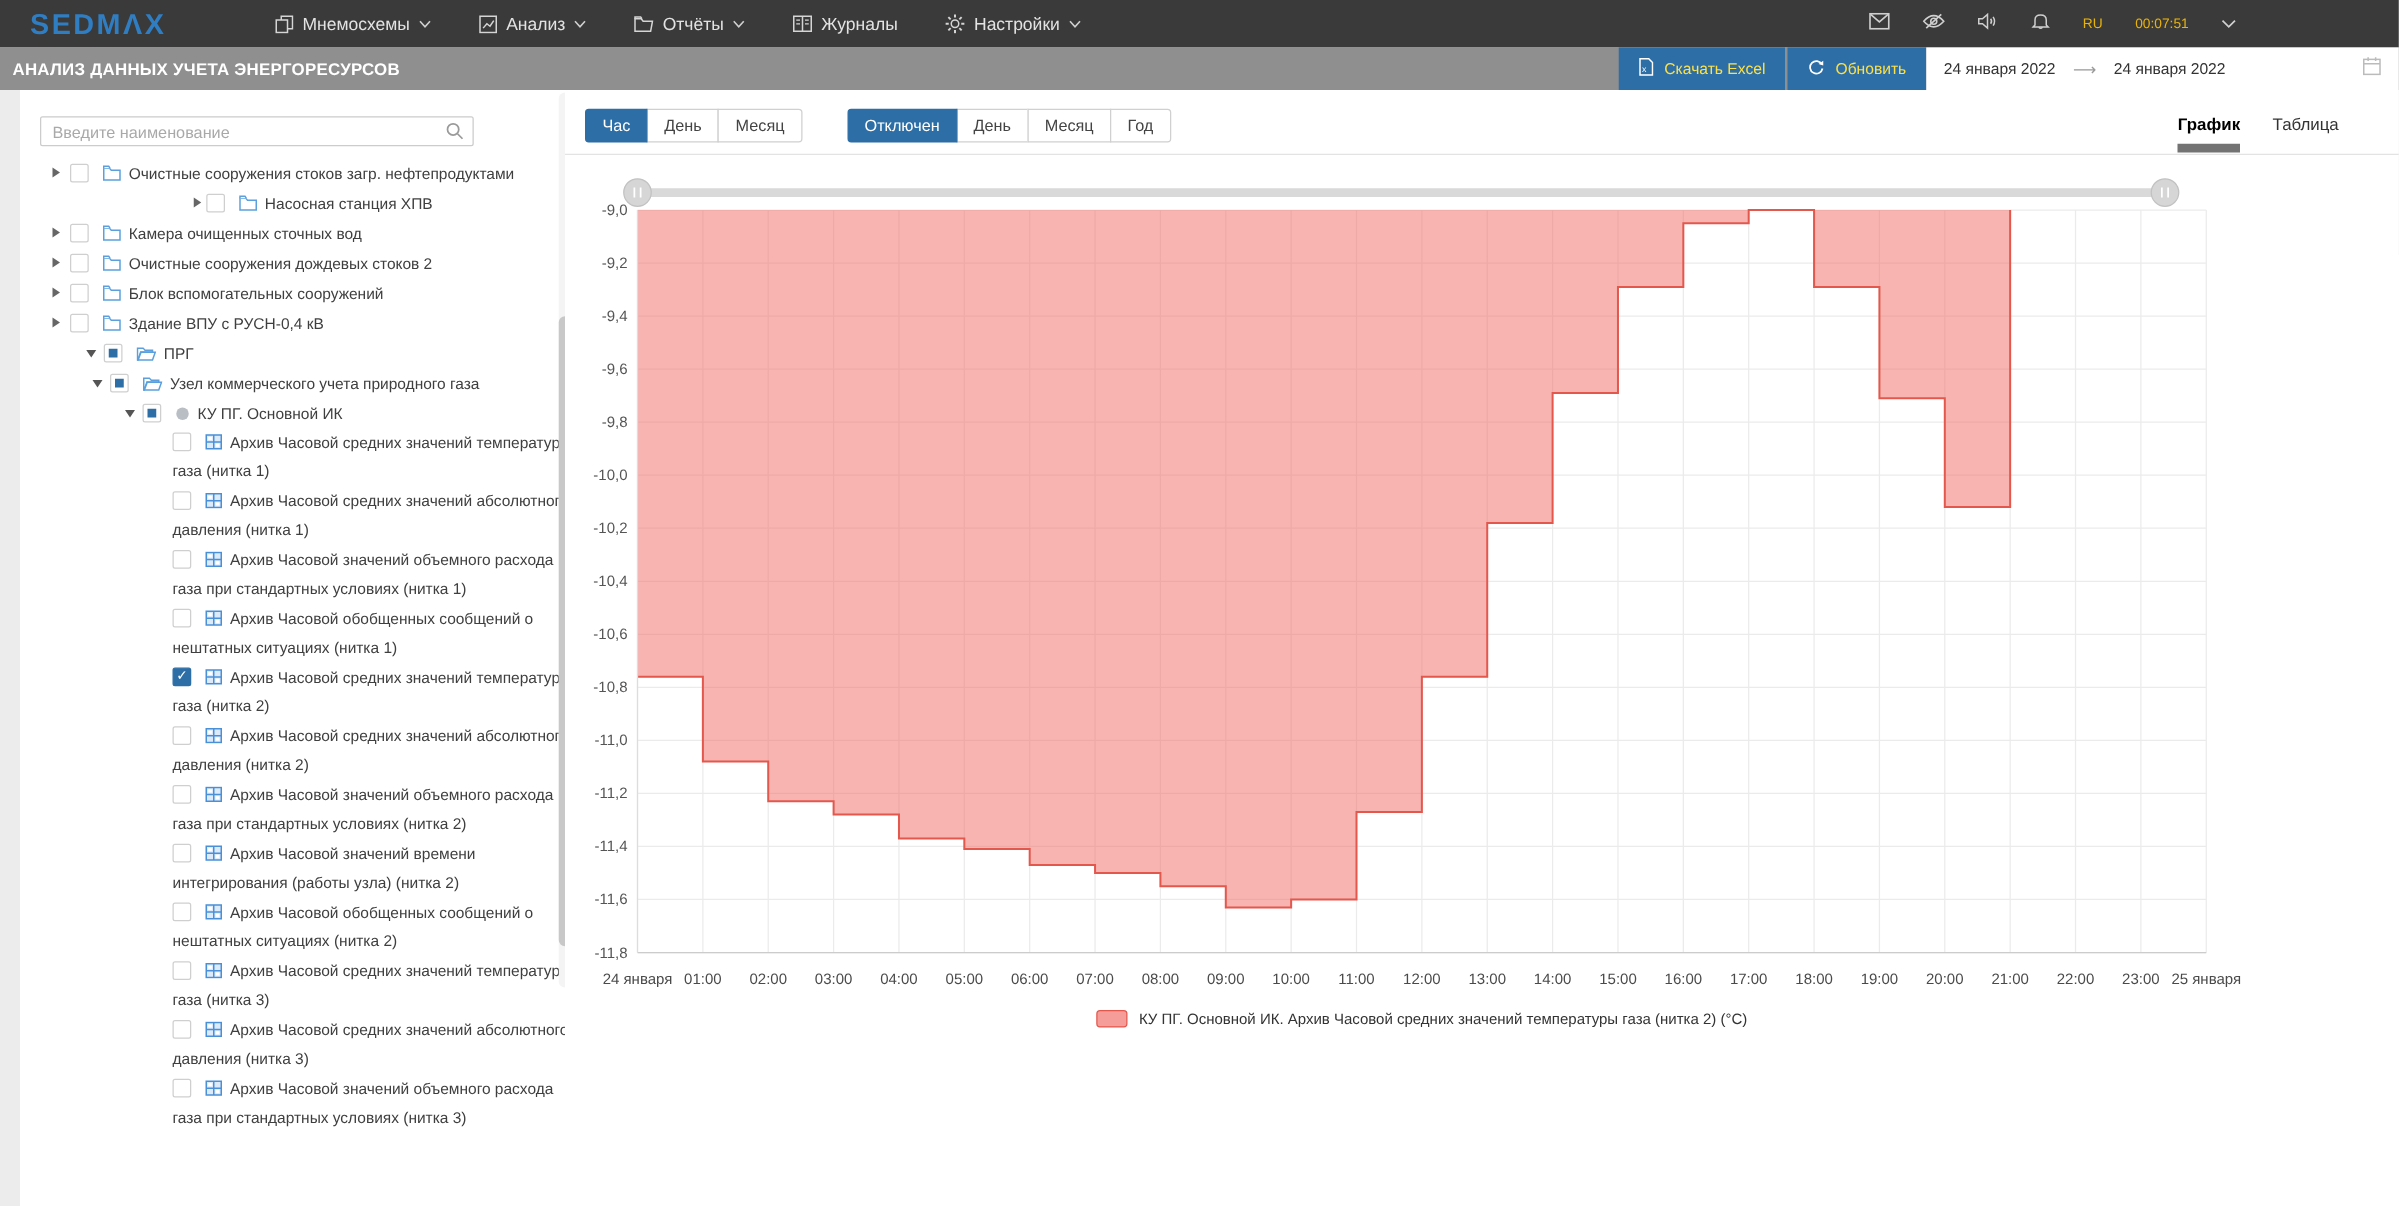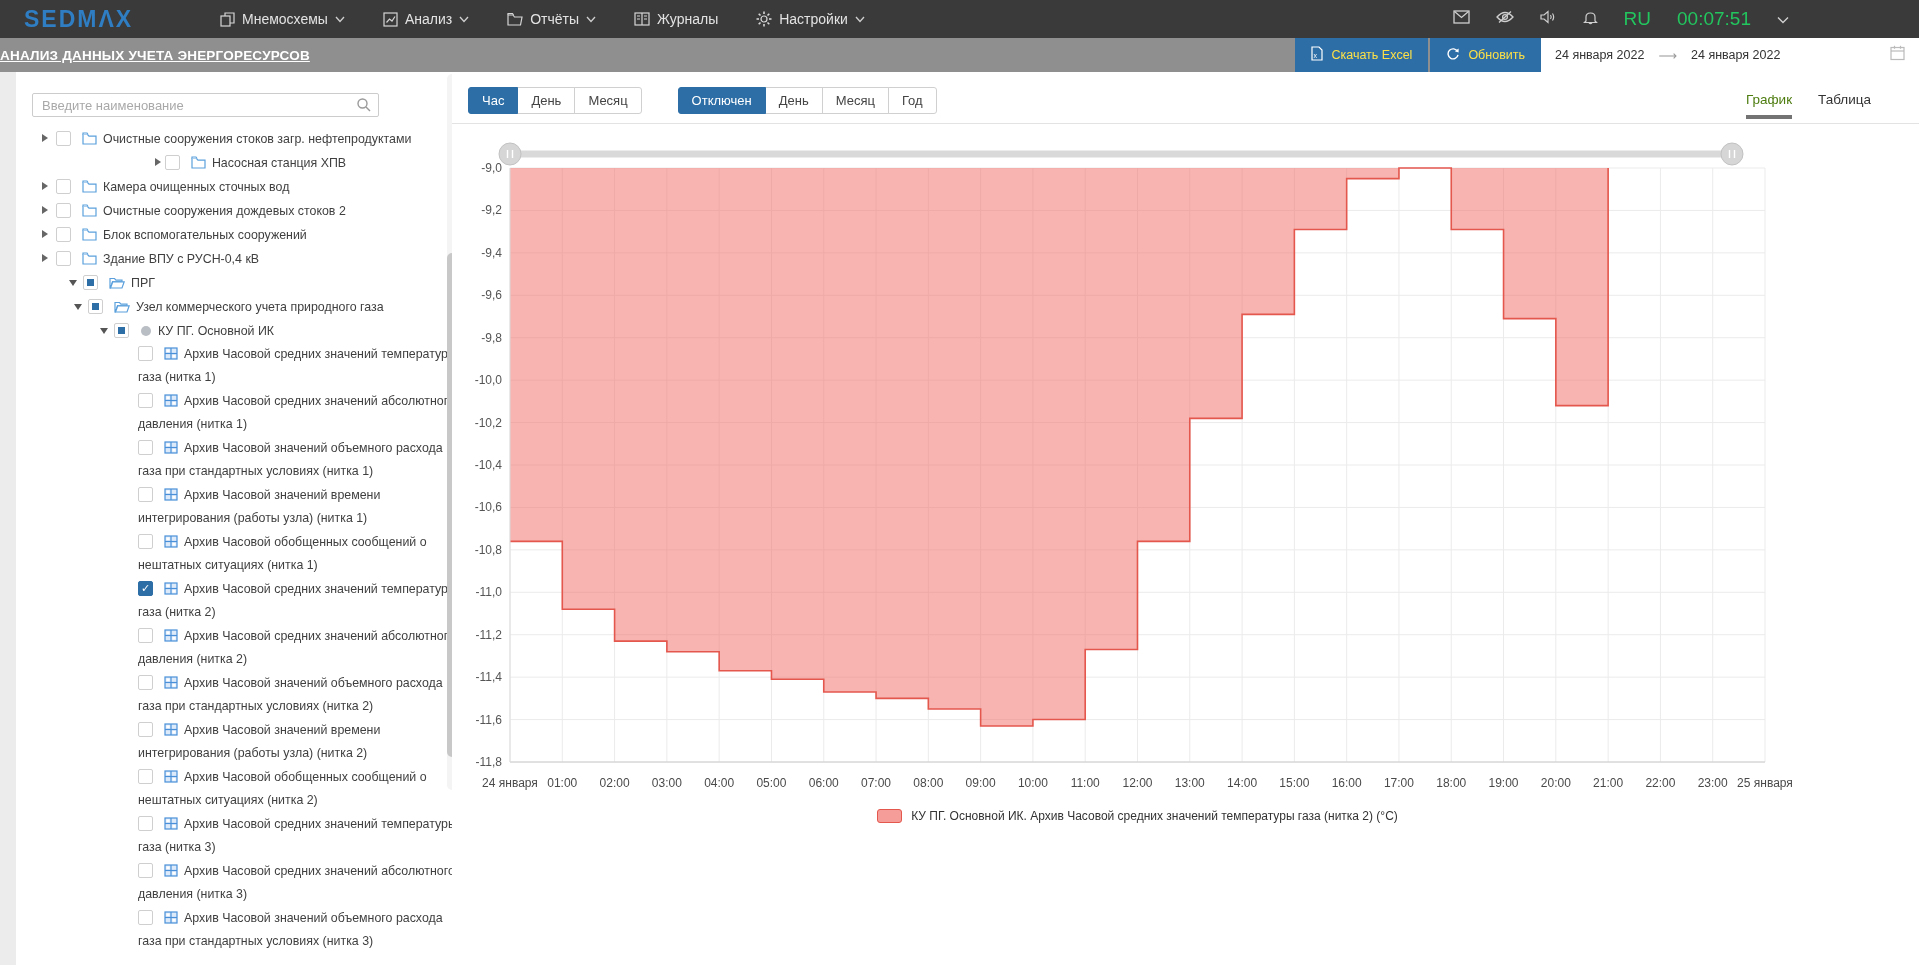--- a/index.html
+++ b/index.html
@@ -8,27 +8,27 @@
 
   
   .navbar { position:absolute; left:0; top:0; width:1919px; height:38px; background:#3a3a3a;
     display:flex; align-items:center; }
   .logo { font-size:23px; font-weight:bold; color:#2f7dc2; letter-spacing:2px; margin-left:24px;
     width:196px; }
   .nav-items { display:flex; align-items:center; gap:38px; }
   .nav-item { display:flex; align-items:center; gap:7px; color:#e3e3e3; font-size:14px; cursor:pointer; }
   .nav-item svg { display:block; }
   .nav-right { margin-left:auto; display:flex; align-items:center; gap:26px; padding-right:130px; }
-  .nav-right .txt { color:#22c55e; font-size:19px; }
+  .nav-right .txt { color:#eab308; font-size:11px; }
   .chev { display:inline-block; }
 
   
   .titlebar { position:absolute; left:0; top:38px; width:1919px; height:34px; background:#8f8f8f;
     display:flex; align-items:center; }
-  .page-title { color:#fff; font-weight:bold; font-size:13.5px; letter-spacing:.2px;text-decoration:underline; }
+  .page-title { color:#fff; font-weight:bold; font-size:13.5px; margin-left:10px; letter-spacing:.2px; }
   .tb-right { margin-left:auto; display:flex; align-items:stretch; height:100%; }
   .tb-btn { background:#2d6ea6; color:#fde047; font-size:12.5px; display:flex; align-items:center;
     gap:8px; padding:0 16px; margin-left:2px; border:none; cursor:pointer; }
   .datebox { background:#fff; display:flex; align-items:center; gap:14px; padding:0 14px; width:378px; }
   .datebox .date { font-size:12.5px; color:#333; cursor:pointer; }
   .datebox .arr { color:#9a9a9a; font-size:13px; }
   .datebox .cal { margin-left:auto; }
 
   
   .sidebar { position:absolute; left:16px; top:72px; width:447px; height:893px; background:#fff; }
@@ -58,21 +58,21 @@
   .main { position:absolute; left:452px; top:72px; width:1467px; height:893px; background:#fff; }
   .controls { position:absolute; left:16px; top:15px; display:flex; gap:36px; }
   .btn-group { display:flex; }
   .tbtn { height:27px; padding:0 13px; background:#fff; border:1px solid #d0d0d0; color:#444;
     font-size:13px; cursor:pointer; margin-left:-1px; font-family:inherit; }
   .btn-group .tbtn:first-child { border-radius:3px 0 0 3px; margin-left:0; }
   .btn-group .tbtn:last-child { border-radius:0 3px 3px 0; }
   .tbtn.active { background:#2d6ea6; border-color:#2d6ea6; color:#fff; position:relative; z-index:1; }
   .tabs { position:absolute; right:48px; top:20px; display:flex; gap:26px; }
   .tab { font-size:13.5px; color:#333; padding-bottom:8px; cursor:pointer; }
-  .tab.active { color:#4d7c0f; border-bottom:4px solid #737373; }
+  .tab.active { color:#000000; border-bottom:7px solid #737373;font-weight:bold; }
   .hsep { position:absolute; left:0; top:51px; width:100%; height:1px; background:#e3e3e3; }
   #chart-svg { position:absolute; left:0; top:58px; }
   .legend { position:absolute; left:58px; top:734px; width:1255px; text-align:center; }
   .legend .sw { display:inline-block; width:25px; height:14px; border-radius:3px; background:#f59d98;
     border:1.5px solid #e4574d; vertical-align:-3px; cursor:pointer; }
   .legend .ltxt { font-size:12px; color:#333; margin-left:9px; }
 </style>
 </head>
 <body>
 
@@ -284,27 +284,20 @@
             <rect x="2.5" y="2.5" width="3" height="2.5" fill="#fff"></rect>
             <rect x="8.5" y="8" width="3" height="2.5" fill="#fff"></rect>
           </svg></span><span class="lbl">Архив Часовой средних значений абсолютного давления (нитка 1)</span></div>
       <div class="trow" style="padding-left: 122px; padding-right: 4px; margin-bottom: 3px;"><span class="cb"></span><span class="ticon"><svg width="14" height="13" viewBox="0 0 14 13">
             <rect x="1" y="1" width="12" height="11" fill="#ddeafa" stroke="#4a90d9" stroke-width="1.2"></rect>
             <line x1="7" y1="1" x2="7" y2="12" stroke="#4a90d9" stroke-width="1.2"></line>
             <line x1="1" y1="6.5" x2="13" y2="6.5" stroke="#4a90d9" stroke-width="1.2"></line>
             <rect x="2.5" y="2.5" width="3" height="2.5" fill="#fff"></rect>
             <rect x="8.5" y="8" width="3" height="2.5" fill="#fff"></rect>
           </svg></span><span class="lbl">Архив Часовой значений объемного расхода газа при стандартных условиях (нитка 1)</span></div>
-      <div class="trow" style="padding-left: 122px; padding-right: 4px; margin-bottom: 3px;"><span class="cb"></span><span class="ticon"><svg width="14" height="13" viewBox="0 0 14 13">
-            <rect x="1" y="1" width="12" height="11" fill="#ddeafa" stroke="#4a90d9" stroke-width="1.2"></rect>
-            <line x1="7" y1="1" x2="7" y2="12" stroke="#4a90d9" stroke-width="1.2"></line>
-            <line x1="1" y1="6.5" x2="13" y2="6.5" stroke="#4a90d9" stroke-width="1.2"></line>
-            <rect x="2.5" y="2.5" width="3" height="2.5" fill="#fff"></rect>
-            <rect x="8.5" y="8" width="3" height="2.5" fill="#fff"></rect>
-          </svg></span><span class="lbl">Архив Часовой значений времени интегрирования (работы узла) (нитка 1)</span></div>
       <div class="trow" style="padding-left: 122px; padding-right: 4px; margin-bottom: 3px;"><span class="cb"></span><span class="ticon"><svg width="14" height="13" viewBox="0 0 14 13">
             <rect x="1" y="1" width="12" height="11" fill="#ddeafa" stroke="#4a90d9" stroke-width="1.2"></rect>
             <line x1="7" y1="1" x2="7" y2="12" stroke="#4a90d9" stroke-width="1.2"></line>
             <line x1="1" y1="6.5" x2="13" y2="6.5" stroke="#4a90d9" stroke-width="1.2"></line>
             <rect x="2.5" y="2.5" width="3" height="2.5" fill="#fff"></rect>
             <rect x="8.5" y="8" width="3" height="2.5" fill="#fff"></rect>
           </svg></span><span class="lbl">Архив Часовой обобщенных сообщений о нештатных ситуациях (нитка 1)</span></div>
       <div class="trow" style="padding-left: 122px; padding-right: 4px; margin-bottom: 3px;"><span class="cb checked"></span><span class="ticon"><svg width="14" height="13" viewBox="0 0 14 13">
             <rect x="1" y="1" width="12" height="11" fill="#ddeafa" stroke="#4a90d9" stroke-width="1.2"></rect>
             <line x1="7" y1="1" x2="7" y2="12" stroke="#4a90d9" stroke-width="1.2"></line>

